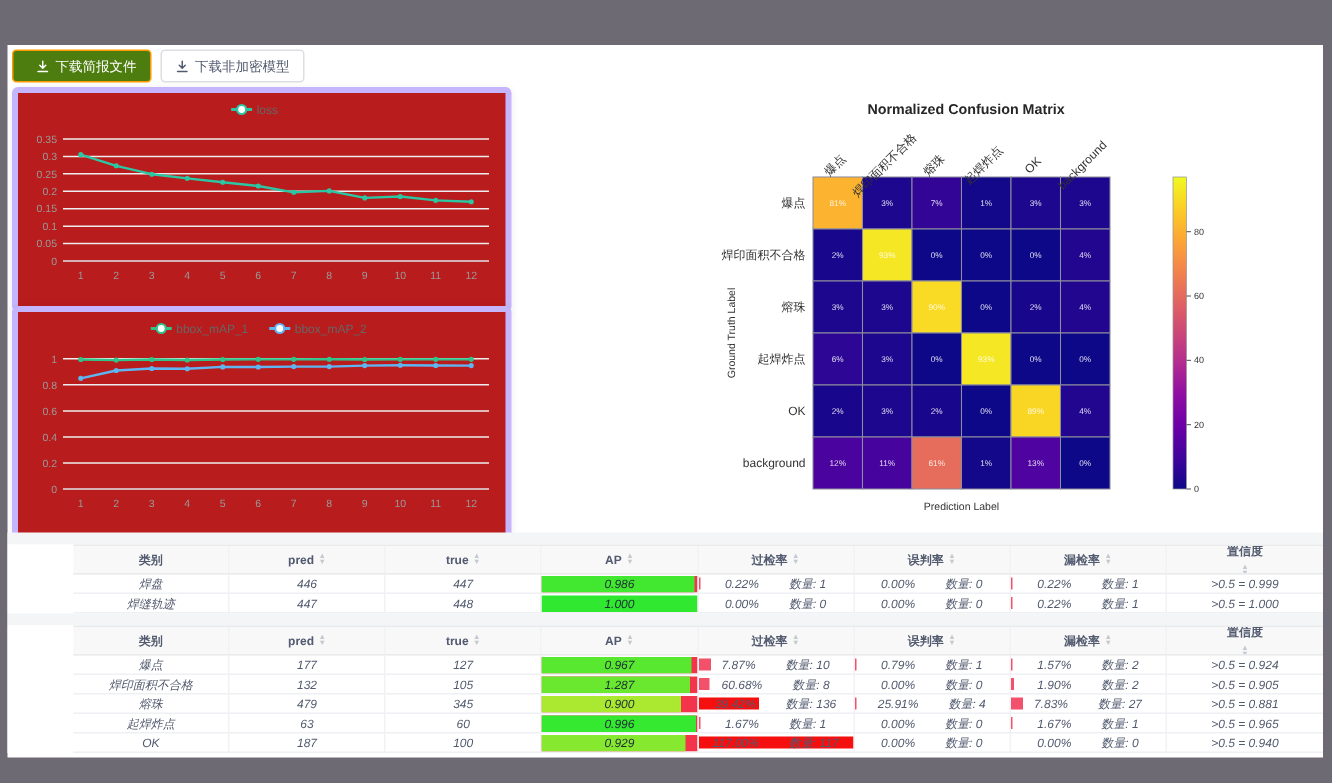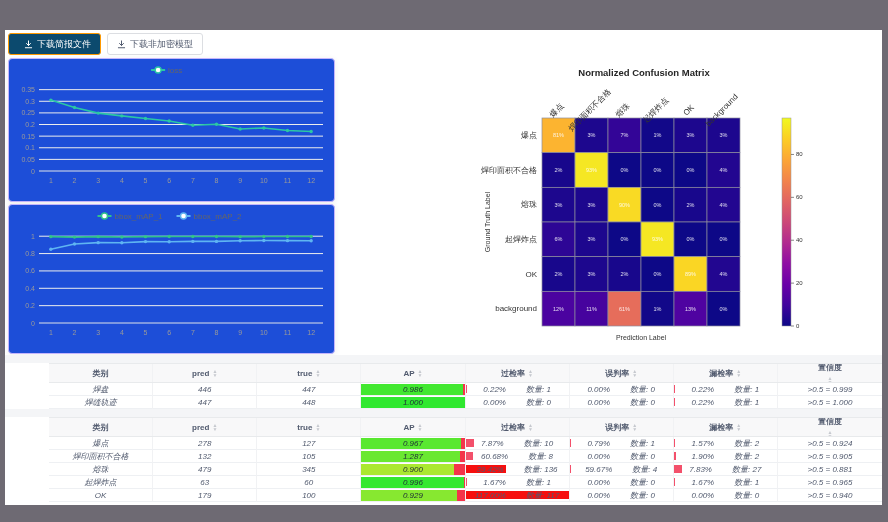--- a/index.html
+++ b/index.html
@@ -12,27 +12,27 @@
   .page{position:absolute;left:5px;top:30px;width:877px;height:475px;background:#ffffff;}
   
   .toolbar{position:absolute;left:3px;top:3px;display:flex;align-items:center;}
   .btn{
     display:inline-flex;align-items:center;gap:4px;height:22px;padding:0 9px;
     border-radius:3px;border:1px solid transparent;font-size:9px;cursor:pointer;
     font-family:inherit;background:#fff;color:#515a6e;white-space:nowrap;
   }
   .btn + .btn{margin-left:6px;}
   .btn.success{background:#19be6b;border-color:#19be6b;color:#fff;}
-  .btn.warning{background:#0c4a6e;border-color:#ff9900;color:#fff;padding-left:15px;}
+  .btn.warning{background:#4d7c0f;border-color:#ff9900;color:#fff;padding-left:15px;}
   .btn.default{background:#fff;border-color:#dcdee2;color:#515a6e;}
   .btn.dark{background:#8e8e96;border-color:#8e8e96;color:#fff;margin-left:10px;}
   .dl-icon{display:inline-flex;}
   
   .card{
-    position:absolute;background:#1d4ed8;border:1px solid #c4b5fd;border-radius:4px;
+    position:absolute;background:#b91c1c;border:4px solid #c4b5fd;border-radius:4px;
     box-shadow:0 1px 6px rgba(0,0,0,.07);
   }
   #card-loss{left:3px;top:28px;width:325px;height:142px;}
   #card-map{left:3px;top:174px;width:325px;height:148px;}
   #card-loss svg,#card-map svg{display:block;}
   
   #matrix-wrap{position:absolute;left:471px;top:30px;width:432px;height:300px;}
   
   .band{position:absolute;left:0;width:100%;background:#f4f5f7;}
   .dtable{position:absolute;left:0;width:100%;background:#fff;font-size:8px;color:#515a6e;}
@@ -485,21 +485,21 @@
         <div class="th">
           <span>置信度</span>
           <span class="sorter">
             <i style="font-style:normal">▲</i>
             <i style="font-style:normal">▼</i>
           </span>
         </div>
       </div>
       <div class="trow tbody">
         <div class="td">爆点</div>
-        <div class="td">278</div>
+        <div class="td">177</div>
         <div class="td">127</div>
         <div class="td">
           <div class="ap-track">
             <div class="ap-fill" style="width: 96.7%; background: rgb(89, 232, 48);"></div>
             <div class="ap-label">0.967</div>
           </div>
         </div>
         <div class="td">
           <div class="rate-bar" style="width: max(7.87%, 1.5px); background: rgb(243, 80, 107);"></div>
           <div class="rate-text">
@@ -568,21 +568,21 @@
         <div class="td">
           <div class="rate-bar" style="width: max(39.42%, 1.5px); background: rgb(246, 15, 15);"></div>
           <div class="rate-text">
             <span>39.42%</span>
             <span>数量: 136</span>
           </div>
         </div>
         <div class="td">
           <div class="rate-bar" style="width: max(1.16%, 1.5px); background: rgb(243, 80, 107);"></div>
           <div class="rate-text">
-            <span>59.67%</span>
+            <span>25.91%</span>
             <span>数量: 4</span>
           </div>
         </div>
         <div class="td">
           <div class="rate-bar" style="width: max(7.83%, 1.5px); background: rgb(243, 80, 107);"></div>
           <div class="rate-text">
             <span>7.83%</span>
             <span>数量: 27</span>
           </div>
         </div>
@@ -615,21 +615,21 @@
           <div class="rate-bar" style="width: max(1.67%, 1.5px); background: rgb(243, 80, 107);"></div>
           <div class="rate-text">
             <span>1.67%</span>
             <span>数量: 1</span>
           </div>
         </div>
         <div class="td">&gt;0.5 = 0.965</div>
       </div>
       <div class="trow tbody">
         <div class="td">OK</div>
-        <div class="td">179</div>
+        <div class="td">187</div>
         <div class="td">100</div>
         <div class="td">
           <div class="ap-track">
             <div class="ap-fill" style="width: 92.9%; background: rgb(135, 232, 48);"></div>
             <div class="ap-label">0.929</div>
           </div>
         </div>
         <div class="td">
           <div class="rate-bar" style="width: max(100%, 1.5px); background: rgb(246, 15, 15);"></div>
           <div class="rate-text">

